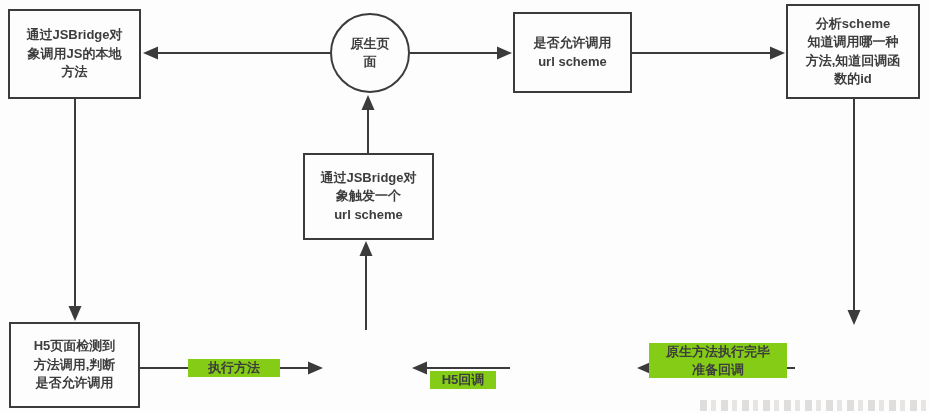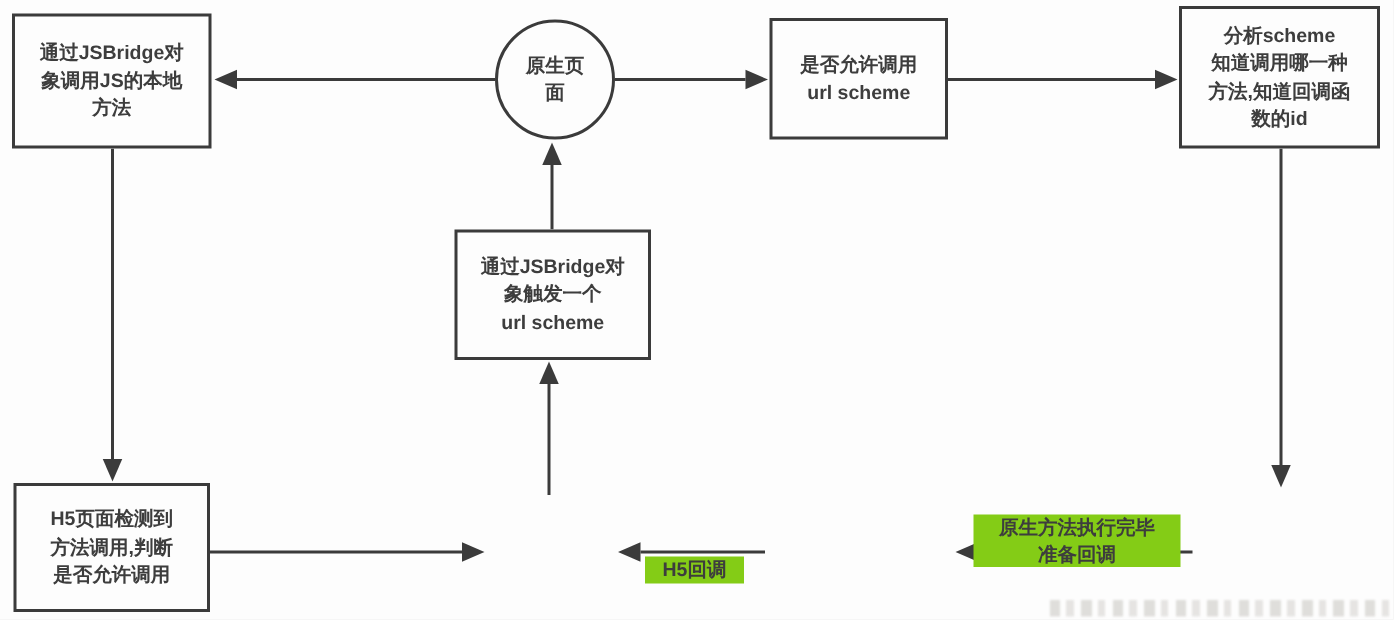--- a/index.html
+++ b/index.html
@@ -131,20 +131,21 @@
 象触发一个
 url scheme</div>
 
   <div class="node" style="left:9px;top:322px;width:131px;height:86px;">H5页面检测到
 方法调用,判断
 是否允许调用</div>
 
 
 
 
+  <div class="edge-label" style="left:188px;top:359px;width:88px;">执行方法</div>
 
   <div class="edge-label" style="left:430px;top:371px;width:62px;">H5回调</div>
 
   <div class="edge-label" style="left:649px;top:343px;width:134px;">原生方法执行完毕
 准备回调</div>
 
   <div class="watermark"></div>
 
 </div>
 

